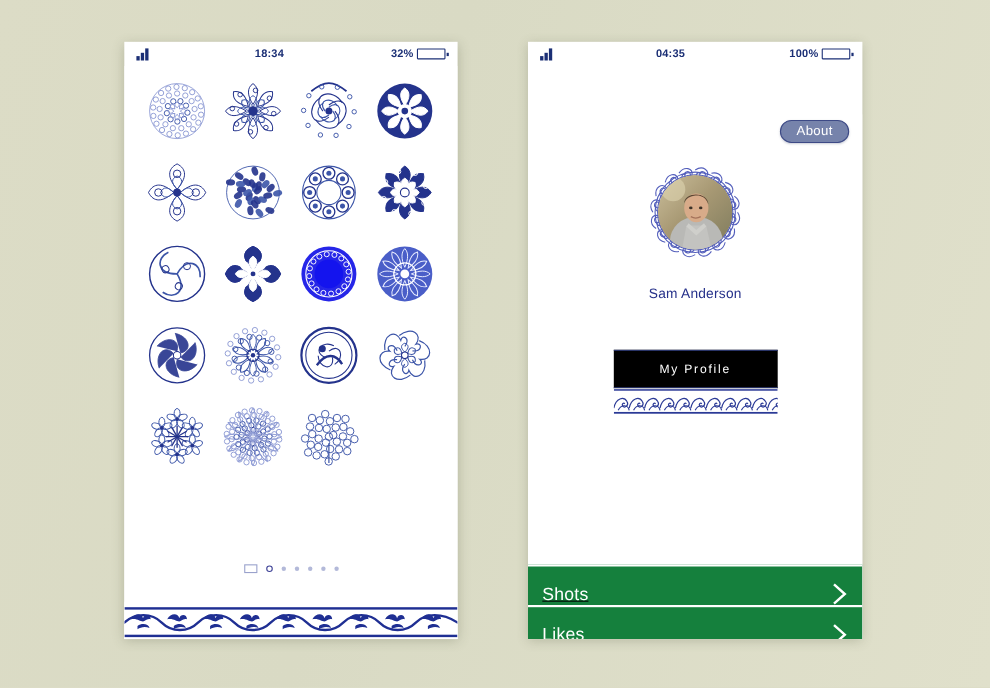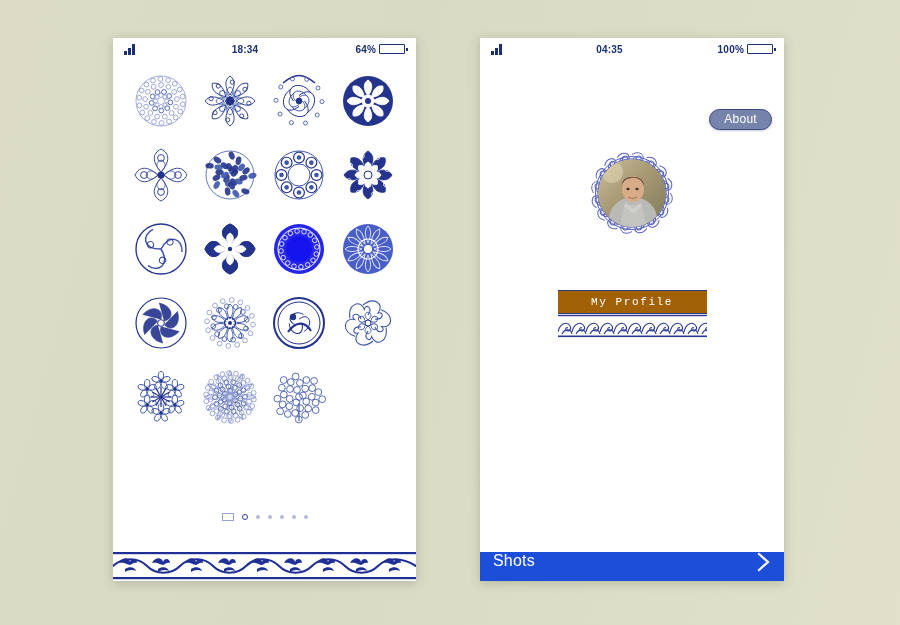--- a/index.html
+++ b/index.html
@@ -173,48 +173,49 @@
     font-size: 12.5px;
     margin-top: 14px;
     letter-spacing: .2px;
   }
 
   .profile-btn-wrap {
     margin: 44px auto 0 auto;
     width: 149px;
   }
   .profile-btn {
-    background: #a16207;
+    background: #000000;
     color: #ffffff;
     border: none;
     border-top: 1.5px solid #2e3a74;
     border-bottom: 1.5px solid #2e3a74;
     width: 100%;
-    height: 24px;
+    height: 35px;
     font-size: 11px;
     letter-spacing: 1.6px;
-    font-family: Liberation Mono, monospace;
+    font-family: Liberation Sans, sans-serif;
     cursor: pointer;
   }
   .profile-btn-band { display: block; width: 100%; height: 24px; }
 
   .menu-list {
     margin-top: auto;
     padding-bottom: 0;
   }
   .menu-row {
-    background: #1d4ed8;
+    background: #15803d;
     border-top: 2px solid #ffffff;
     height: 37px;
     display: flex;
-    align-items: flex-start;
+    align-items: flex-end;
     justify-content: space-between;
     padding: 0 14px 0 13px;
     box-sizing: border-box;
     cursor: pointer;
+    text-decoration: underline;
   }
   .menu-label {
     color: #ffffff;
     font-size: 16px;
     letter-spacing: .2px;
   }
   .chev {
     width: 13px;
     height: 20px;
   }
@@ -238,21 +239,21 @@
   <div class="phone" id="phone-left">
 
     <div class="status-bar">
       <span class="status-left">
         <i class="sig-bar b1"></i>
           <i class="sig-bar b2"></i>
           <i class="sig-bar b3"></i>
       </span>
       <span class="status-mid">18:34</span>
       <span class="status-right">
-        <span>64%</span>
+        <span>32%</span>
         <span class="battery">
           <span class="battery-fill" id="bat-left" style="width: 64%;"></span>
         </span>
       </span>
     </div>
 
     <div class="grid-screen">
       <div class="medallion-grid" id="medallion-grid">
           <div class="medallion"><svg viewBox="0 0 62 66" width="62" height="66">
               <g>
@@ -1100,20 +1101,21 @@
               <path d="M24,26 C24,15 46,15 46,27 C44,20 38,18 33,19 C27,20 25,23 24,26 Z" fill="#5a4633"></path>
               <ellipse cx="30" cy="30" rx="1.6" ry="1.2" fill="#3c3228"></ellipse>
               <ellipse cx="39" cy="30" rx="1.6" ry="1.2" fill="#3c3228"></ellipse>
               <path d="M30,38 Q34.5,40.5 39,38" stroke="#a5725a" stroke-width="1.2" fill="none"></path>
               <path d="M28,44 L35,50 L42,44 L44,47 L35,55 L26,47 Z" fill="#cfcfcb"></path>
             </g>
           </svg>
         </div>
       </div>
 
+      <div class="profile-name">Sam Anderson</div>
 
       <div class="profile-btn-wrap">
         <button class="profile-btn">My  Profile</button>
         <svg class="profile-btn-band" viewBox="0 0 149 24" preserveAspectRatio="none">
           <rect x="0" y="0" width="149" height="24" fill="#ffffff"></rect>
           <rect x="0" y="0.8" width="149" height="1.4" fill="#2b3a96"></rect>
           <rect x="0" y="21.5" width="149" height="1.6" fill="#2b3a96"></rect>
           <g stroke="#2b3a96" stroke-width="1.1" fill="none" id="band-waves">
               <path d="M0,18 C2,9 9,7 12,12
                                    C14,15 10,19 8,16
@@ -1160,20 +1162,26 @@
                                    C147,14 149,13 150,14"></path>
               <path d="M144,20 C147,14 153,15 154,20"></path>
             </g>
         </svg>
       </div>
 
       <div class="menu-list">
         <div id="menu-rows">
             <div class="menu-row">
               <span class="menu-label">Shots</span>
+              <svg class="chev" viewBox="0 0 13 20">
+                <path d="M2,2 L11,10 L2,18" fill="none" stroke="#ffffff" stroke-width="2.2" stroke-linecap="square"></path>
+              </svg>
+            </div>
+            <div class="menu-row">
+              <span class="menu-label">Likes</span>
               <svg class="chev" viewBox="0 0 13 20">
                 <path d="M2,2 L11,10 L2,18" fill="none" stroke="#ffffff" stroke-width="2.2" stroke-linecap="square"></path>
               </svg>
             </div>
           </div>
         <div class="menu-gap"></div>
         <svg class="wave-footer" viewBox="0 0 304 30" preserveAspectRatio="none">
           <rect x="0" y="0" width="304" height="30" fill="#ffffff"></rect>
           <rect x="0" y="1" width="304" height="2.4" fill="#1f2f93"></rect>
           <g fill="#1f2f93" id="cloud-waves">

